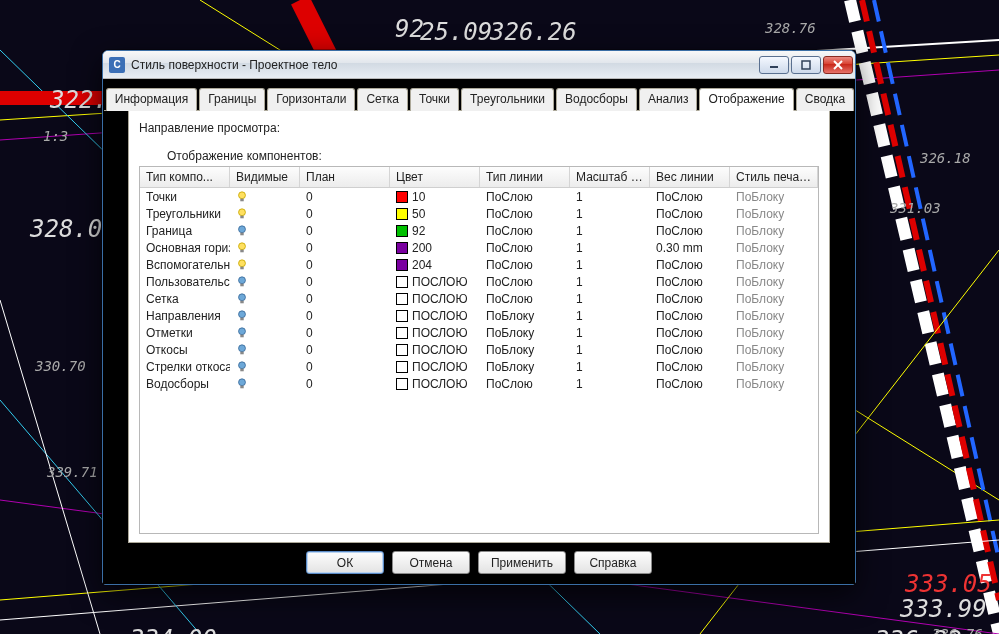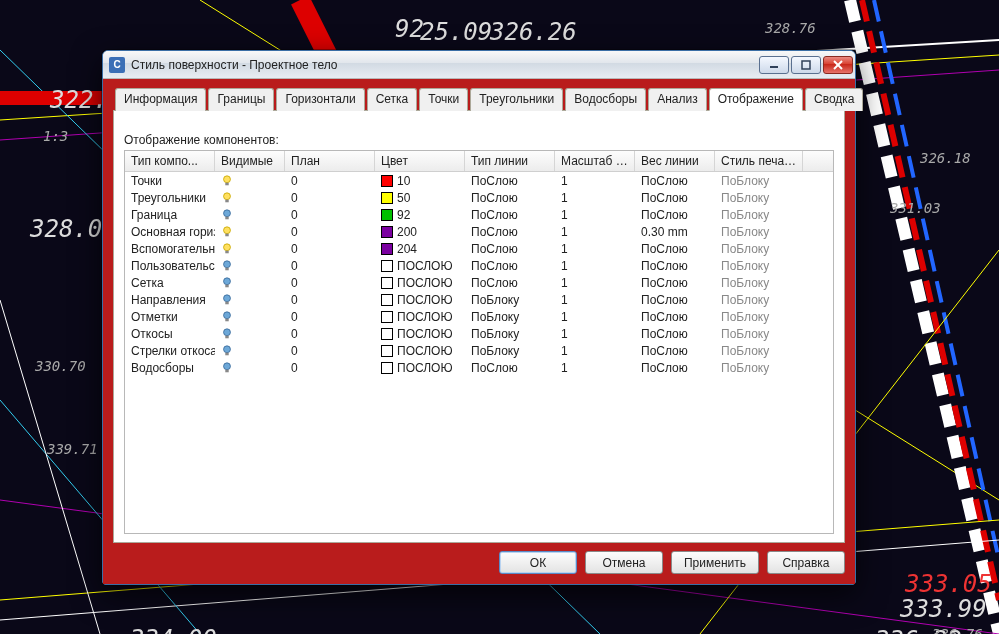--- a/index.html
+++ b/index.html
@@ -74,21 +74,22 @@
   .win-btn.close {
     background: linear-gradient(to bottom, #e98a82, #d9402f 45%, #c8281a 46%, #e7736a);
     border-color:#8a2a20; color:#fff;
   }
   .win-btn svg { width:10px; height:10px; }
   .client {
     flex: 1;
     display:flex;
     flex-direction: column;
     padding: 8px 10px 10px 10px;
-    background: #b91c1c;
+    background: #000000;
+    align-items: center;
   }
   .tabstrip {
     display:flex;
     border-bottom: 1px solid #aca899;
     padding-left: 2px;
     gap: 2px;
   }
   .tab {
     padding: 3px 8px 4px 8px;
     border: 1px solid #aca899;
@@ -126,21 +127,21 @@
     border-radius: 2px;
   }
   .combo-text { flex:1; color:#222; }
   .combo-arrow {
     width: 16px; height: 17px;
     display:flex; align-items:center; justify-content:center;
     background: linear-gradient(#f7fbff,#dce6f2);
     border-left: 1px solid #bcd0e5;
     margin-right:-3px;
   }
-  .section-label { margin-top: 14px; color:#222; }
+  .section-label { margin-top: 14px; color:#222;margin-left:28px; }
   .grid {
     border: 1px solid #b8b8b8;
     margin-top: 3px;
     flex: 1;
     background: #fff;
     overflow: hidden;
     display:flex; flex-direction:column;
   }
   .grid-head {
     display:flex;
@@ -231,21 +232,21 @@
       <div class="cad-label big" style="left: 490px; top: 18px;">326.26</div>
       <div class="cad-label big red" style="left: 905px; top: 570px;">333.05</div>
       <div class="cad-label big" style="left: 900px; top: 595px;">333.99</div>
       <div class="cad-label big" style="left: 875px; top: 626px;">336.32</div>
       <div class="cad-label " style="left: 932px; top: 626px;">336.76</div>
       <div class="cad-label big" style="left: 130px; top: 625px;">334.00</div>
       <div class="cad-label " style="left: 35px; top: 358px; text-align: right;">330.70</div>
       <div class="cad-label " style="left: 765px; top: 20px;">328.76</div>
       <div class="cad-label " style="left: 890px; top: 200px;">331.03</div>
       <div class="cad-label " style="left: 920px; top: 150px; font-style: italic;">326.18</div>
-      <div class="cad-label " style="left: 47px; top: 441px;">339.71</div>
+      <div class="cad-label " style="left: 47px; top: 464px;">339.71</div>
       <div class="cad-label big" style="left: 395px; top: 15px;">92</div>
       <div class="cad-label " style="left: 43px; top: 128px;">1:3</div>
     </div>
 </div>
 
 <div class="dialog">
   <div class="titlebar">
     <div class="app-icon">C</div>
     <div class="title-text">Стиль поверхности - Проектное тело</div>
     <div class="win-btn">
@@ -274,20 +275,21 @@
         <div class="tab">Сетка</div>
         <div class="tab">Точки</div>
         <div class="tab">Треугольники</div>
         <div class="tab">Водосборы</div>
         <div class="tab">Анализ</div>
         <div class="tab active">Отображение</div>
         <div class="tab">Сводка</div>
       </div>
 
     <div class="tabpanel">
+      <div class="field-label">Направление просмотра:</div>
 
       <div class="section-label">Отображение компонентов:</div>
 
       <div class="grid">
         <div class="grid-head" id="grid-head">
             <div class="gh c0">Тип компо...</div>
             <div class="gh c1">Видимые</div>
             <div class="gh c2">План</div>
             <div class="gh c3">Цвет</div>
             <div class="gh c4">Тип линии</div>

